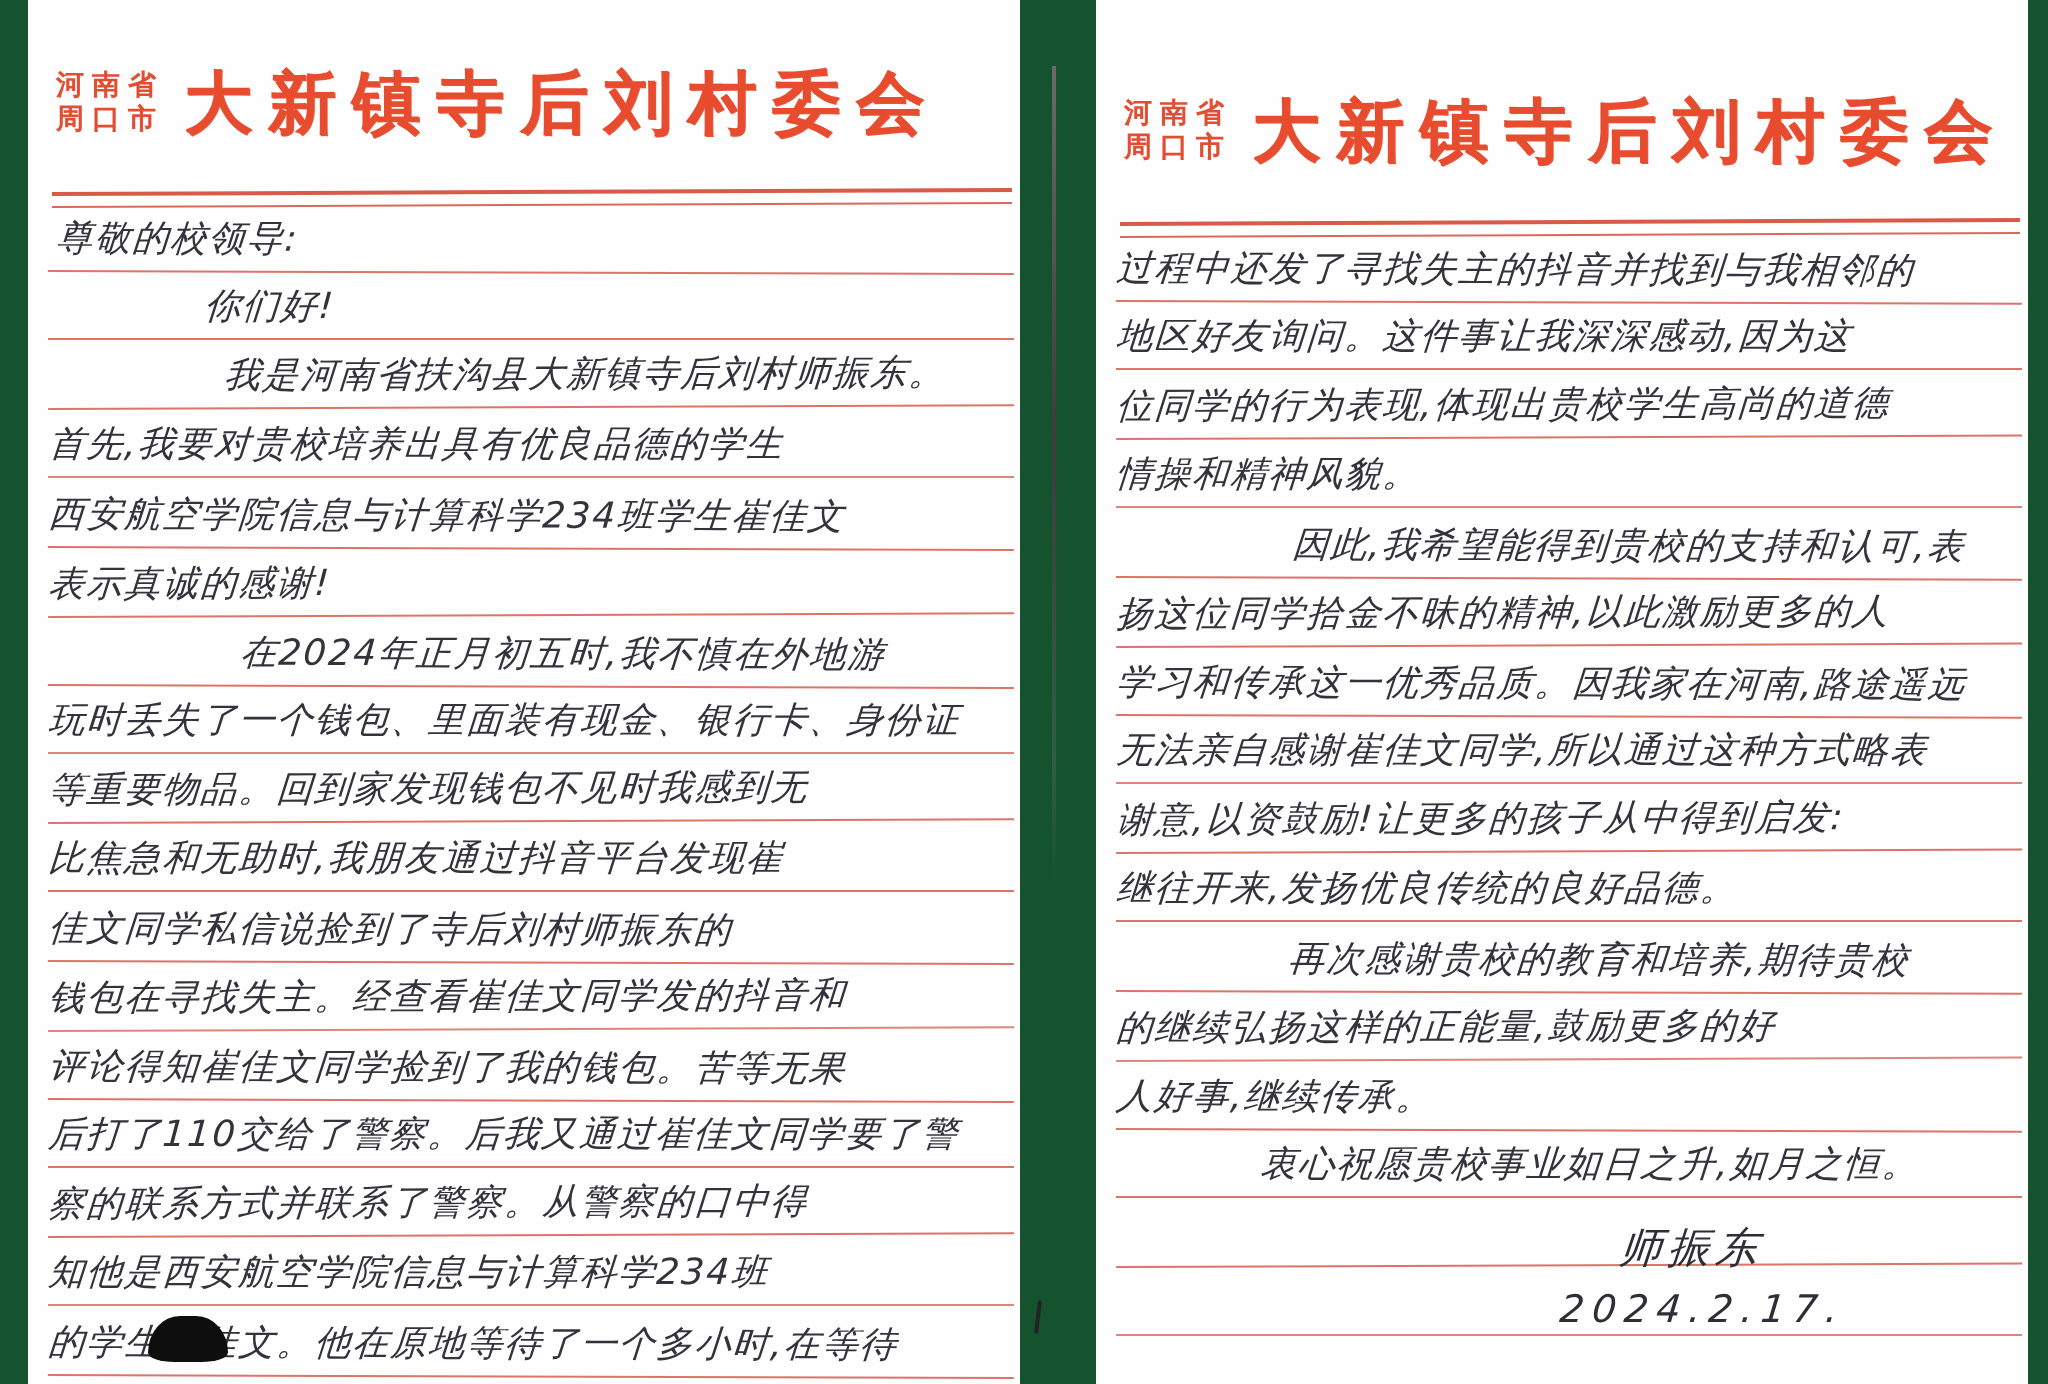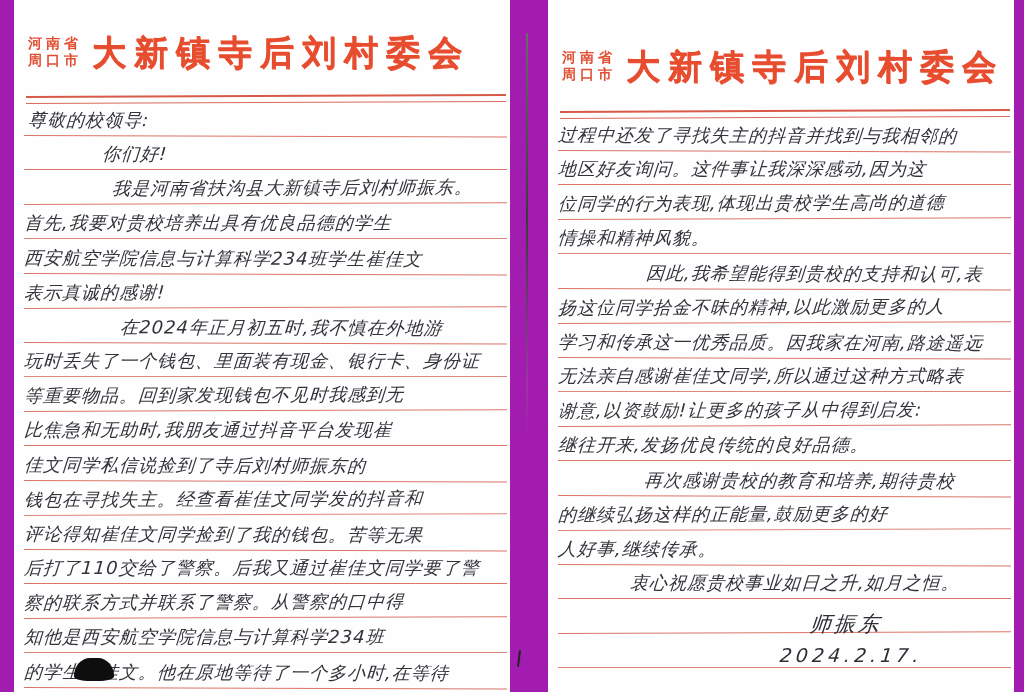--- a/index.html
+++ b/index.html
@@ -1,20 +1,20 @@
 <!DOCTYPE html>
 <html><head>
 <meta charset="utf-8">
 <style>
   html,body{margin:0;padding:0;background:#ffffff;}
   body{
     width:1024px;height:692px;position:relative;overflow:hidden;
     font-family:"DejaVu Sans",sans-serif;
   }
-  .scan{position:absolute;inset:0;background:#a21caf;}
+  .scan{position:absolute;inset:0;background:#14532d;}
 
   
   .page{position:absolute;top:0;height:692px;background:#fefefe;}
   .page1{left:14px;width:496px;}
   .page2{left:548px;width:466px;}
 
   
   .letterhead{position:absolute;left:14px;right:4px;display:flex;align-items:center;}
   .page1 .letterhead{top:24px;}
   .page2 .letterhead{top:38px;}

